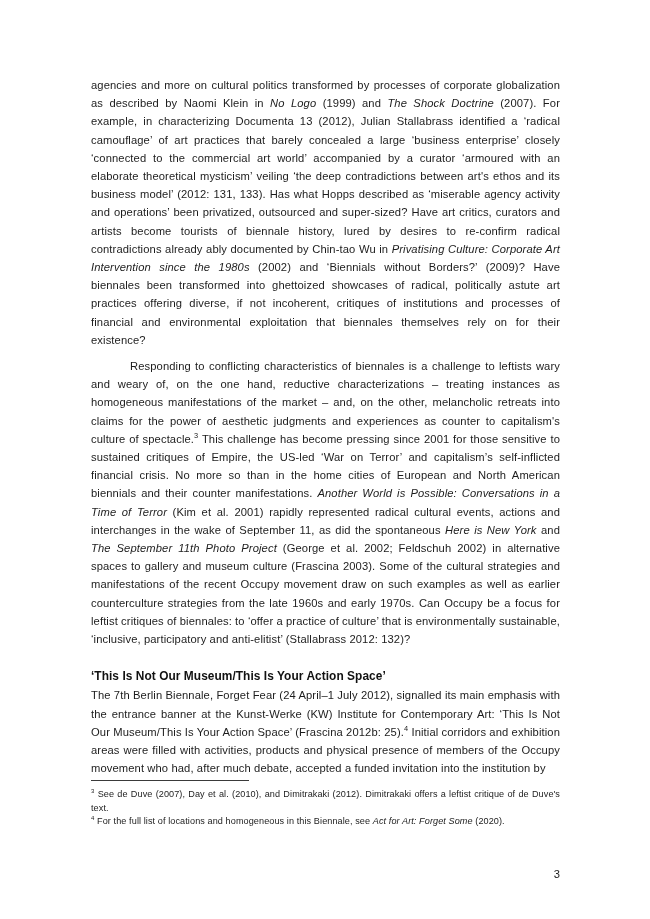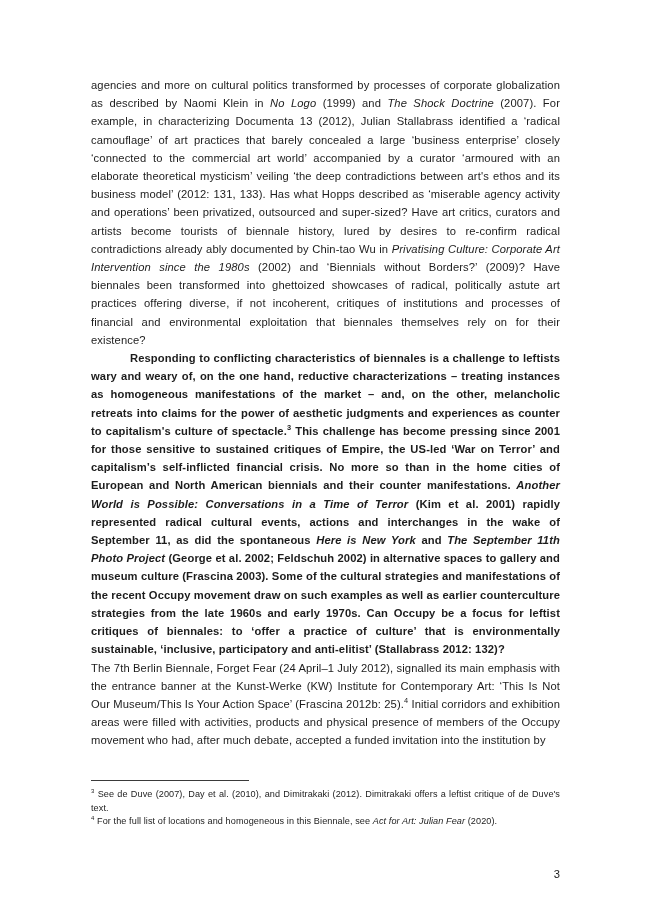--- a/index.html
+++ b/index.html
@@ -32,22 +32,21 @@
   p.body-par {
     margin: 0;
     font-size: 11.2px;
     line-height: 18.2px;
     text-align: justify;
     text-justify: inter-word;
     color: #1c1c1c;
     letter-spacing: 0.01em;
   }
   p.body-par + p.body-par {
-    margin-top: 0;
-    font-weight: bold;
+    margin-top: 8px;
   }
   .indent {
     text-indent: 39px;
   }
   i, em {
     font-style: italic;
   }
   sup {
     font-size: 0.66em;
     vertical-align: super;
@@ -97,28 +96,29 @@
 </head>
 <body>
 
 <div class="page">
 
   <div class="content">
     <div id="body-paragraphs">
         <p class="body-par"><span>agencies and more on cultural politics transformed by processes of corporate globalization as described by Naomi Klein in </span><i>No Logo</i><span> (1999) and </span><i>The Shock Doctrine</i><span> (2007). For example, in characterizing Documenta 13 (2012), Julian Stallabrass identified a ‘radical camouflage’ of art practices that barely concealed a large ‘business enterprise’ closely ‘connected to the commercial art world’ accompanied by a curator ‘armoured with an elaborate theoretical mysticism’ veiling ‘the deep contradictions between art's ethos and its business model’ (2012: 131, 133). Has what Hopps described as ‘miserable agency activity and operations’ been privatized, outsourced and super-sized? Have art critics, curators and artists become tourists of biennale history, lured by desires to re-confirm radical contradictions already ably documented by Chin-tao Wu in </span><i>Privatising Culture: Corporate Art Intervention since the 1980s</i><span> (2002) and ‘Biennials without Borders?’ (2009)? Have biennales been transformed into ghettoized showcases of radical, politically astute art practices offering diverse, if not incoherent, critiques of institutions and processes of financial and environmental exploitation that biennales themselves rely on for their existence?</span></p>
         <p class="body-par indent"><span>Responding to conflicting characteristics of biennales is a challenge to leftists wary and weary of, on the one hand, reductive characterizations – treating instances as homogeneous manifestations of the market – and, on the other, melancholic retreats into claims for the power of aesthetic judgments and experiences as counter to capitalism's culture of spectacle.</span><sup>3</sup><span> This challenge has become pressing since 2001 for those sensitive to sustained critiques of Empire, the US-led ‘War on Terror’ and capitalism’s self-inflicted financial crisis. No more so than in the home cities of European and North American biennials and their counter manifestations. </span><i>Another World is Possible: Conversations in a Time of Terror</i><span> (Kim et al. 2001) rapidly represented radical cultural events, actions and interchanges in the wake of September 11, as did the spontaneous </span><i>Here is New York</i><span> and </span><i>The September 11th Photo Project</i><span> (George et al. 2002; Feldschuh 2002) in alternative spaces to gallery and museum culture (Frascina 2003). Some of the cultural strategies and manifestations of the recent Occupy movement draw on such examples as well as earlier counterculture strategies from the late 1960s and early 1970s. Can Occupy be a focus for leftist critiques of biennales: to ‘offer a practice of culture’ that is environmentally sustainable, ‘inclusive, participatory and anti-elitist’ (Stallabrass 2012: 132)?</span></p>
       </div>
+    <h2 class="section-heading">‘This Is Not Our Museum/This Is Your Action Space’</h2>
     <div id="section-paragraphs">
         <p class="body-par"><span>The 7th Berlin Biennale, Forget Fear (24 April–1 July 2012), signalled its main emphasis with the entrance banner at the Kunst-Werke (KW) Institute for Contemporary Art: ‘This Is Not Our Museum/This Is Your Action Space’ (Frascina 2012b: 25).</span><sup>4</sup><span> Initial corridors and exhibition areas were filled with activities, products and physical presence of members of the Occupy movement who had, after much debate, accepted a funded invitation into the institution by</span></p>
       </div>
   </div>
 
   <div class="footnotes">
     <div class="fn-rule"></div>
     <div id="footnote-list">
         <p class="footnote"><sup>3</sup><span> See de Duve (2007), Day et al. (2010), and Dimitrakaki (2012). Dimitrakaki offers a leftist critique of de Duve's text.</span></p>
-        <p class="footnote"><sup>4</sup><span> For the full list of locations and homogeneous in this Biennale, see </span><i>Act for Art: Julian Fear</i><span> (2020).</span></p>
+        <p class="footnote"><sup>4</sup><span> For the full list of locations and homogeneous in this Biennale, see </span><i>Act for Art: Forget Some</i><span> (2020).</span></p>
       </div>
   </div>
 
   <div class="page-number">3</div>
 
 </div>
 
 </body></html>

